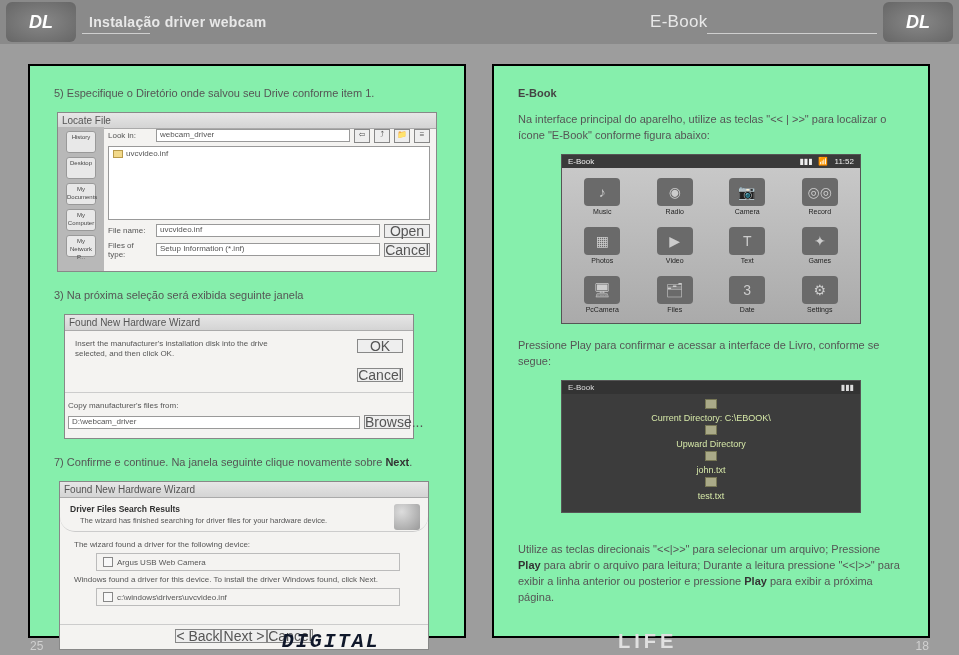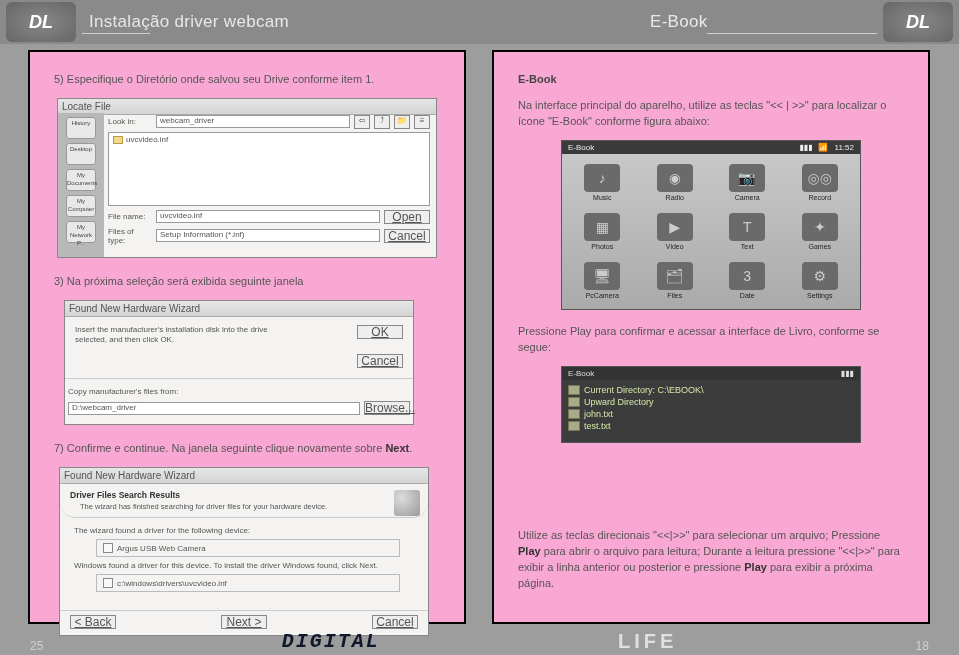--- a/index.html
+++ b/index.html
@@ -13,22 +13,22 @@
   }
   .header {
     height: 44px;
     background: #8a8a8a;
     display: flex;
     align-items: center;
     position: relative;
   }
   .header-title {
     color: #e8e8e8;
-    font-size: 17px;
-    font-weight: 400;
+    font-size: 14px;
+    font-weight: 700;
     margin-left: 89px;
     letter-spacing: 0.3px;
   }
   .header-title-right {
     color: #e8e8e8;
     font-size: 17px;
     font-weight: 300;
     position: absolute;
     left: 650px;
     letter-spacing: 0.3px;
@@ -64,24 +64,24 @@
   .spacer-line-r {
     position: absolute;
     right: 82px;
     top: 32px;
     width: 170px;
     height: 2px;
     border-bottom: 1.5px solid #cfcfcf;
   }
   .page {
     position: absolute;
-    top: 50px;
+    top: 64px;
     width: 438px;
     height: 574px;
-    background: #f9a8d4;
+    background: #86efac;
     border: 2px solid #000;
     padding: 20px 24px;
     font-size: 11px;
     color: #555;
   }
   .page-left { left: 28px; }
   .page-right { left: 492px; }
   .page p { margin-bottom: 10px; line-height: 1.45; }
   .page .bold { font-weight: bold; color: #333; }
   .dialog {
@@ -147,24 +147,23 @@
     width: 16px; height: 14px;
     border: 1px solid #888;
     background: #eee;
     font-size: 8px;
     text-align: center;
   }
   .btn {
     width: 46px; height: 14px;
     border: 1px solid #888;
     background: #eee;
-    font-size: 12px;
+    font-size: 14px;
     text-align: center;
     line-height: 13px;
-    text-decoration: underline;
   }
   .filearea {
     height: 74px;
     border: 1px solid #999;
     background: #fff;
     margin-bottom: 4px;
     padding: 2px 4px;
     font-size: 8px;
   }
   .folder-ico {
@@ -223,21 +222,21 @@
     gap: 4px;
     text-align: center;
   }
   .resicon {
     width: 10px; height: 10px;
     border: 1px solid #888;
     background: #f8f8f8;
   }
   .wiz2btns {
     display: flex;
-    justify-content: space-between;
+    justify-content: center;
     padding: 4px 10px 0 10px;
     border-top: 1px solid #ccc;
     margin-top: 6px;
   }
   .device-screen {
     width: 300px;
     margin: 8px auto 14px auto;
     border: 1px solid #555;
     background: #444;
   }
@@ -293,20 +292,21 @@
     background: #333;
     font-size: 8px;
     color: #ddd;
   }
   .ds2-body { padding: 4px 6px 10px 6px; }
   .ds2-row {
     display: flex;
     align-items: center;
     gap: 4px;
     padding: 1px 0;
+    flex-direction: column;
   }
   .ds2-ico {
     width: 12px; height: 10px;
     background: #aa8;
     border: 1px solid #775;
   }
   .footer {
     position: absolute;
     bottom: 2px;
     width: 100%;

